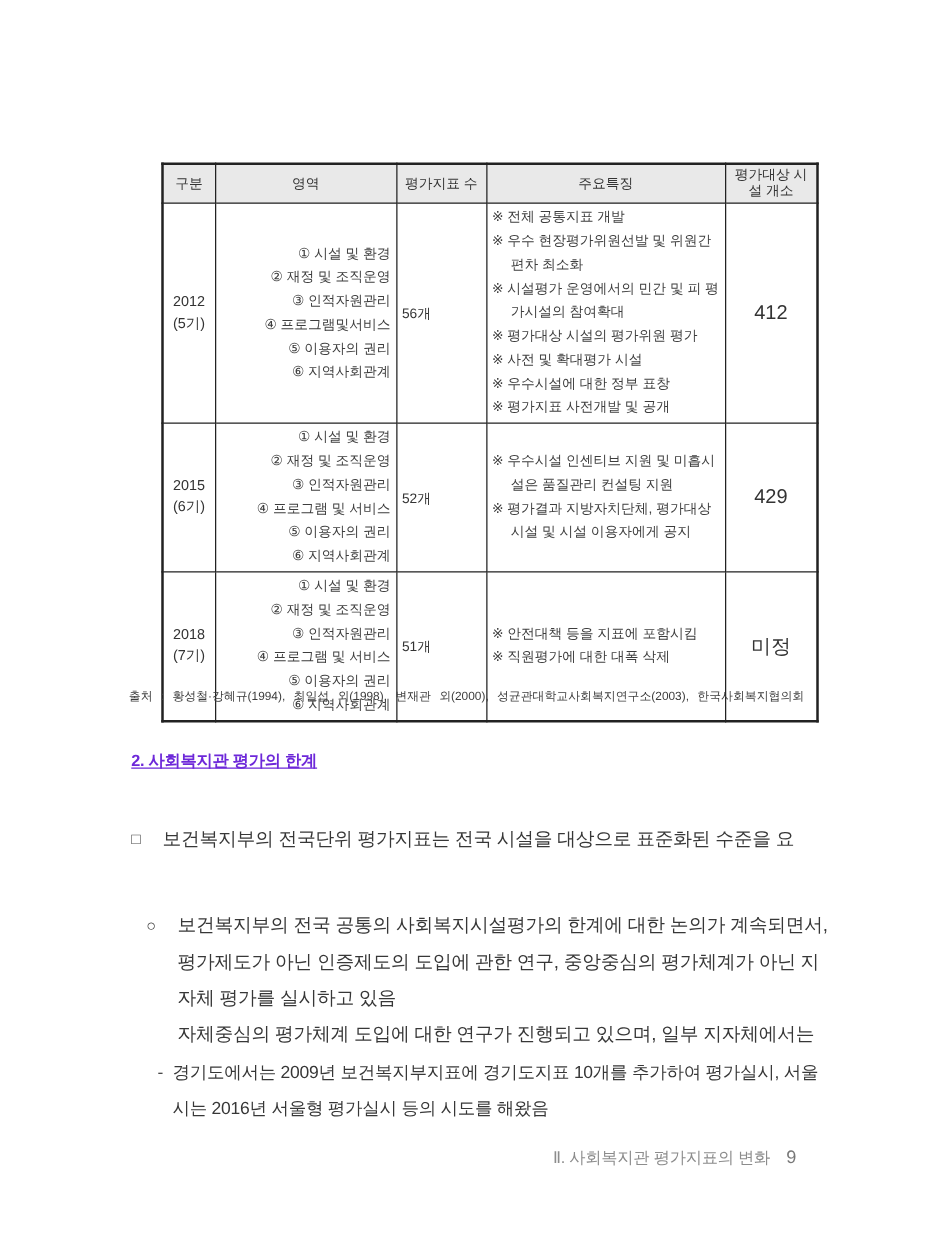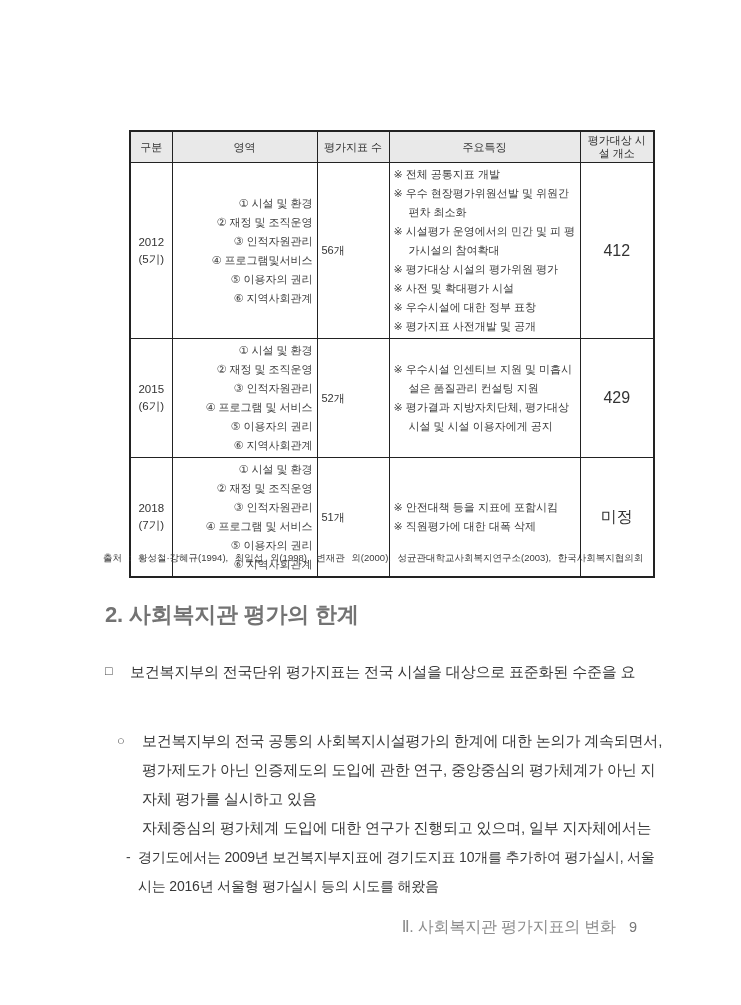--- a/index.html
+++ b/index.html
@@ -22,35 +22,36 @@
   td.c-count{text-align:left;font-size:11px;color:#333;}
   td.c-feat{font-size:11px;color:#3d3d3d;padding-left:8px;padding-right:4px;}
   td.c-feat div{line-height:19px;padding-left:15px;text-indent:-15px;}
   td.c-target{text-align:center;font-size:16px;color:#333;}
   
   .source{position:absolute;left:103px;top:541px;width:542px;font-size:9.5px;color:#3c3c3c;line-height:14px;}
   .source .s1{word-spacing:4px;margin-top:10px;}
   .source .s2{padding-left:27px;word-spacing:1px;}
   
   .sec-heading{
-    position:absolute;left:105px;top:600px;font-size:22px;font-weight:bold;color:#737373;
+    position:absolute;left:105px;top:600px;font-size:13px;font-weight:bold;color:#6d28d9;
     letter-spacing:-0.2px;
+    text-decoration:underline;
   }
   
   .para{position:absolute;display:flex;color:#373737;}
   .para .bullet{flex:none;font-size:13px;line-height:29px;color:#4a4a4a;}
   .para .plines{font-size:15px;letter-spacing:-0.2px;}
   .para .plines div{line-height:29px;white-space:nowrap;}
   .p1{left:105px;top:657px;} .p1 .bullet{width:25px;font-size:12.5px;}
   .p2{left:117px;top:726px;} .p2 .bullet{width:25px;}
   .p3{left:126px;top:843px;} .p3 .bullet{width:12px;font-size:14px;}
   .p3 .plines{font-size:14px;}
   
   .footer{position:absolute;top:917px;right:104px;display:flex;align-items:baseline;gap:13px;}
-  .footer .chapter{font-size:16px;color:#8c8c8c;letter-spacing:-0.2px;}
+  .footer .chapter{font-size:13px;color:#8c8c8c;letter-spacing:-0.2px;}
   .footer .pagenum{font-size:14.5px;color:#777777;}
 </style>
 </head>
 <body>
 
 <div class="page">
 
   <div class="tbl-wrap">
     <table class="eval">
       <colgroup>

